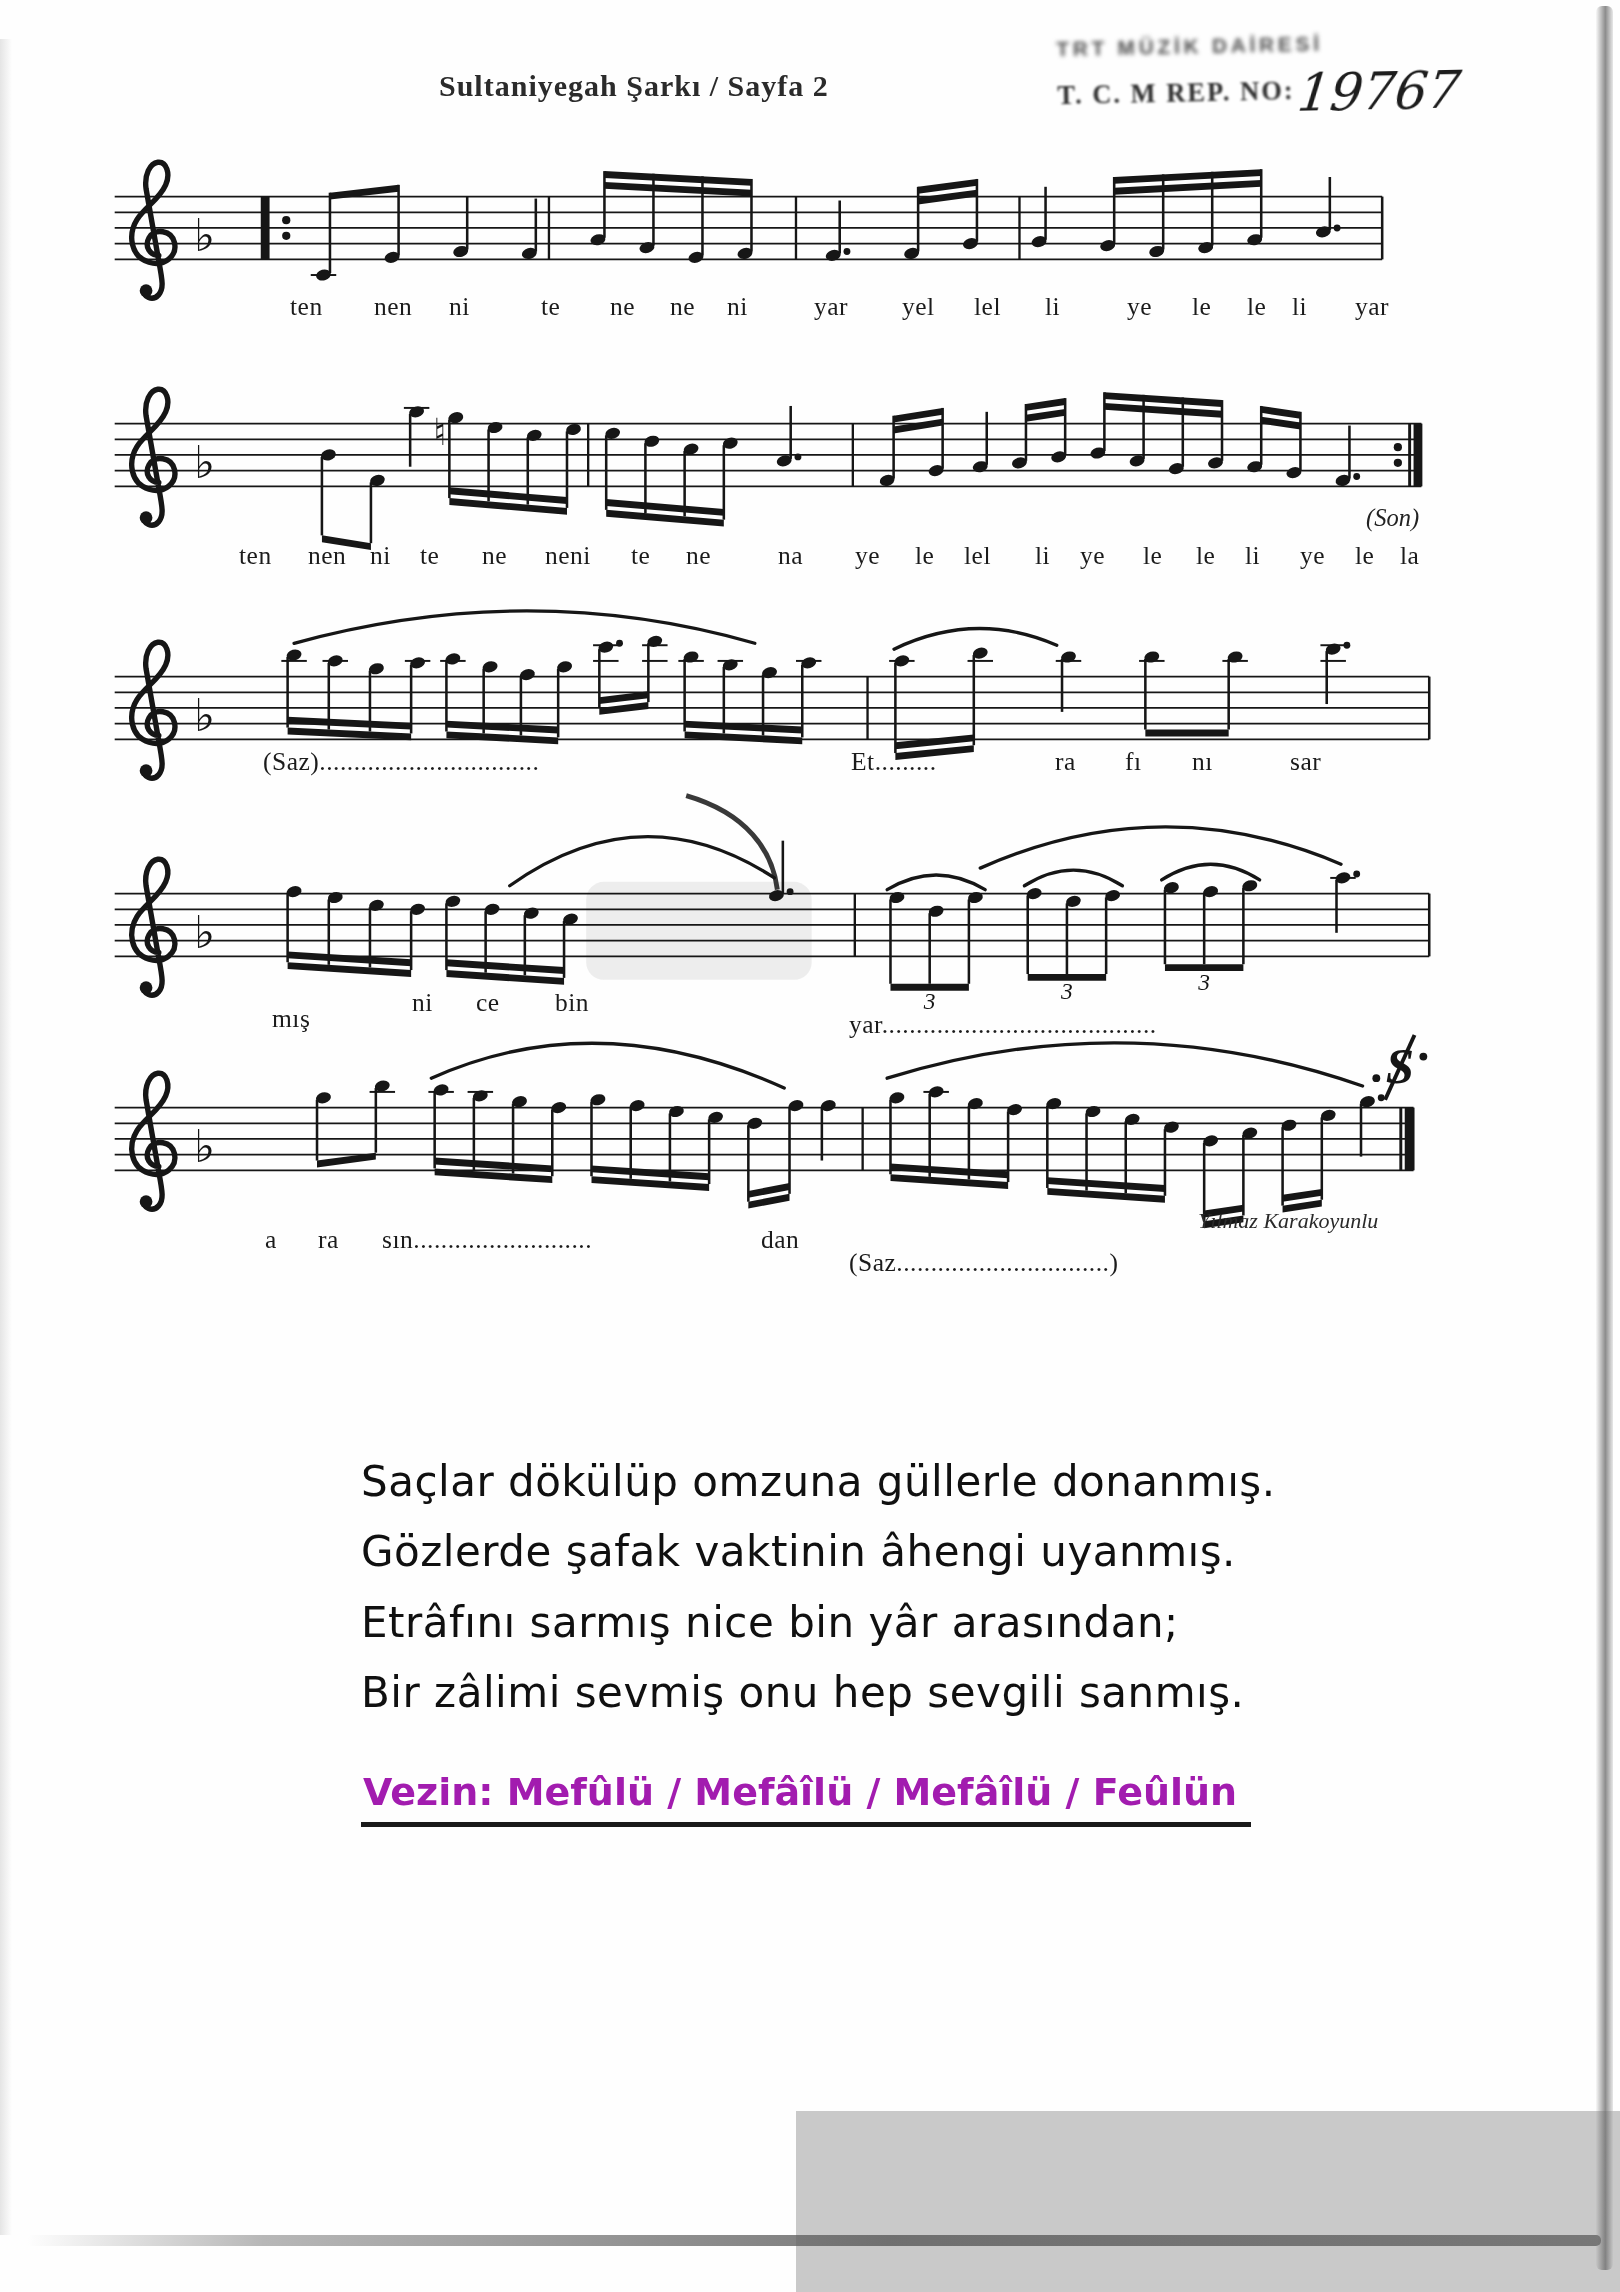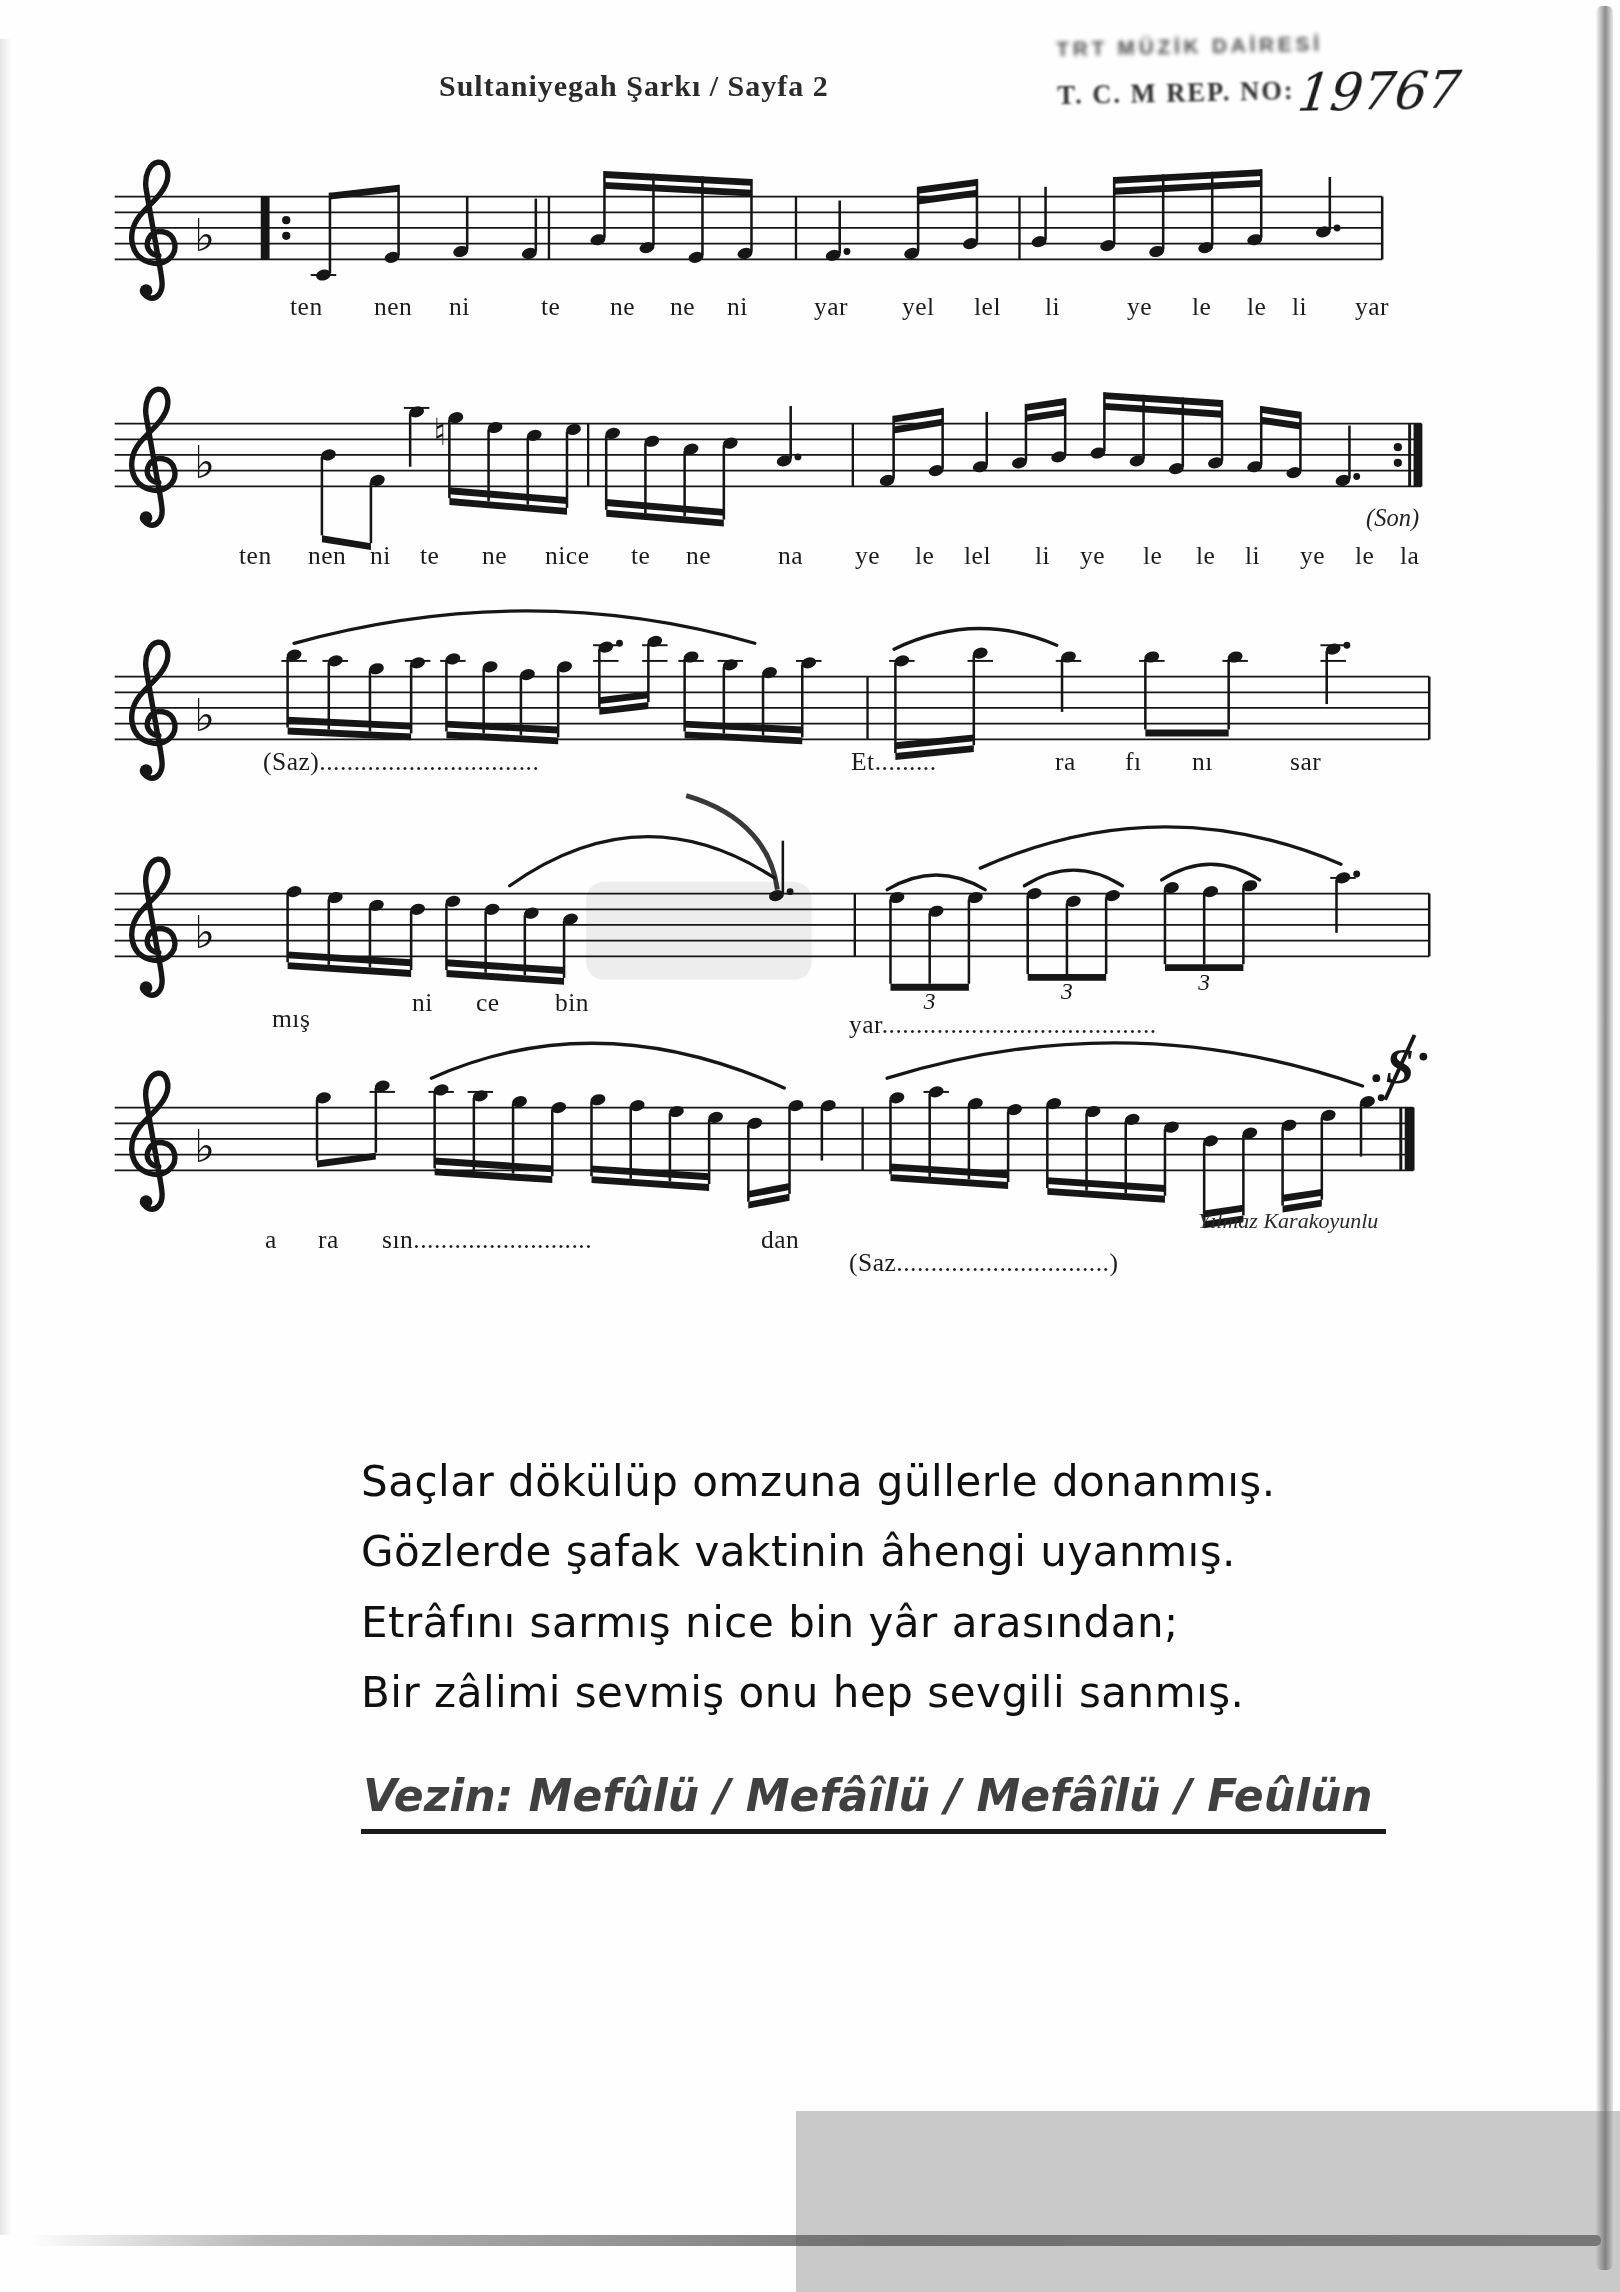--- a/index.html
+++ b/index.html
@@ -15,22 +15,22 @@
                letter-spacing:2px;filter:blur(1px);}
   #stamp-number{font-family:"DejaVu Serif",serif;font-style:italic;font-size:51px;color:#1d1d1d;
                 display:inline-block;transform:skewX(-8deg) translateY(2px);filter:blur(0.5px);vertical-align:-9.8px;}
   .syl{position:absolute;font-family:"Liberation Serif",serif;font-size:25.5px;color:#1b1b1b;
        letter-spacing:0.5px;white-space:nowrap;}
   .lyric-row{position:absolute;left:0;top:0;width:1620px;height:0;}
   #son{left:1366px;top:504px;font-size:24.5px;font-style:italic;color:#222;}
   #composer{left:1198px;top:1208px;font-size:22px;font-style:italic;color:#2a2a2a;white-space:nowrap;}
   .poem-line{position:absolute;left:361px;font-family:"DejaVu Sans",sans-serif;font-size:42px;
              color:#101010;letter-spacing:0.5px;white-space:nowrap;}
-  #vezin{left:361px;top:1770px;font-family:"DejaVu Sans",sans-serif;font-size:44px;font-weight:bold;
-         font-style:italic;color:#404040;border-bottom:5.9px solid #1a1a1a;padding:0 13.7px 7.8px 2px;white-space:nowrap;}
+  #vezin{left:361px;top:1770px;font-family:"DejaVu Sans",sans-serif;font-size:38px;font-weight:bold;
+         color:#a21caf;border-bottom:5.9px solid #1a1a1a;padding:0 13.7px 7.8px 2px;white-space:nowrap;}
   #wm-box{left:796px;top:2111px;width:824px;height:181px;background:#c9c9c9;z-index:4;}
   #wm-text{left:817px;top:2143px;font-family:"Liberation Sans",sans-serif;font-weight:bold;
            font-size:122px;letter-spacing:-2px;color:#f3f3f3;z-index:6;line-height:1;}
   #shadow-bottom{left:27.4px;top:2235px;width:1574px;height:10.8px;z-index:5;border-radius:4.9px;
      background:linear-gradient(90deg,rgba(150,150,150,0) 0%,rgba(125,125,125,.55) 15%,rgba(92,92,92,.82) 55%,rgba(105,105,105,.85) 100%);}
   #shadow-right{left:1596px;top:5.9px;width:16.7px;height:2264px;z-index:5;border-radius:5.9px;
      background:linear-gradient(90deg,rgba(140,140,140,.05),rgba(112,112,112,.8) 55%,rgba(190,190,190,.35));}
   #shadow-left{left:0;top:39px;width:11.8px;height:2196px;
      background:linear-gradient(90deg,rgba(170,170,170,.3),rgba(170,170,170,0));}
   svg.staff{position:absolute;left:0;overflow:visible;}
@@ -583,21 +583,21 @@
       <span class="syl" style="left: 1247px; top: 0px;">le</span>
       <span class="syl" style="left: 1292px; top: 0px;">li</span>
       <span class="syl" style="left: 1355px; top: 0px;">yar</span>
     </div>
     <div class="lyric-row" style="top: 541px;">
       <span class="syl" style="left: 239px; top: 0px;">ten</span>
       <span class="syl" style="left: 308px; top: 0px;">nen</span>
       <span class="syl" style="left: 370px; top: 0px;">ni</span>
       <span class="syl" style="left: 420px; top: 0px;">te</span>
       <span class="syl" style="left: 482px; top: 0px;">ne</span>
-      <span class="syl" style="left: 545px; top: 0px;">nice</span>
+      <span class="syl" style="left: 545px; top: 0px;">neni</span>
       <span class="syl" style="left: 631px; top: 0px;">te</span>
       <span class="syl" style="left: 686px; top: 0px;">ne</span>
       <span class="syl" style="left: 778px; top: 0px;">na</span>
       <span class="syl" style="left: 855px; top: 0px;">ye</span>
       <span class="syl" style="left: 915px; top: 0px;">le</span>
       <span class="syl" style="left: 964px; top: 0px;">lel</span>
       <span class="syl" style="left: 1035px; top: 0px;">li</span>
       <span class="syl" style="left: 1080px; top: 0px;">ye</span>
       <span class="syl" style="left: 1143px; top: 0px;">le</span>
       <span class="syl" style="left: 1196px; top: 0px;">le</span>

